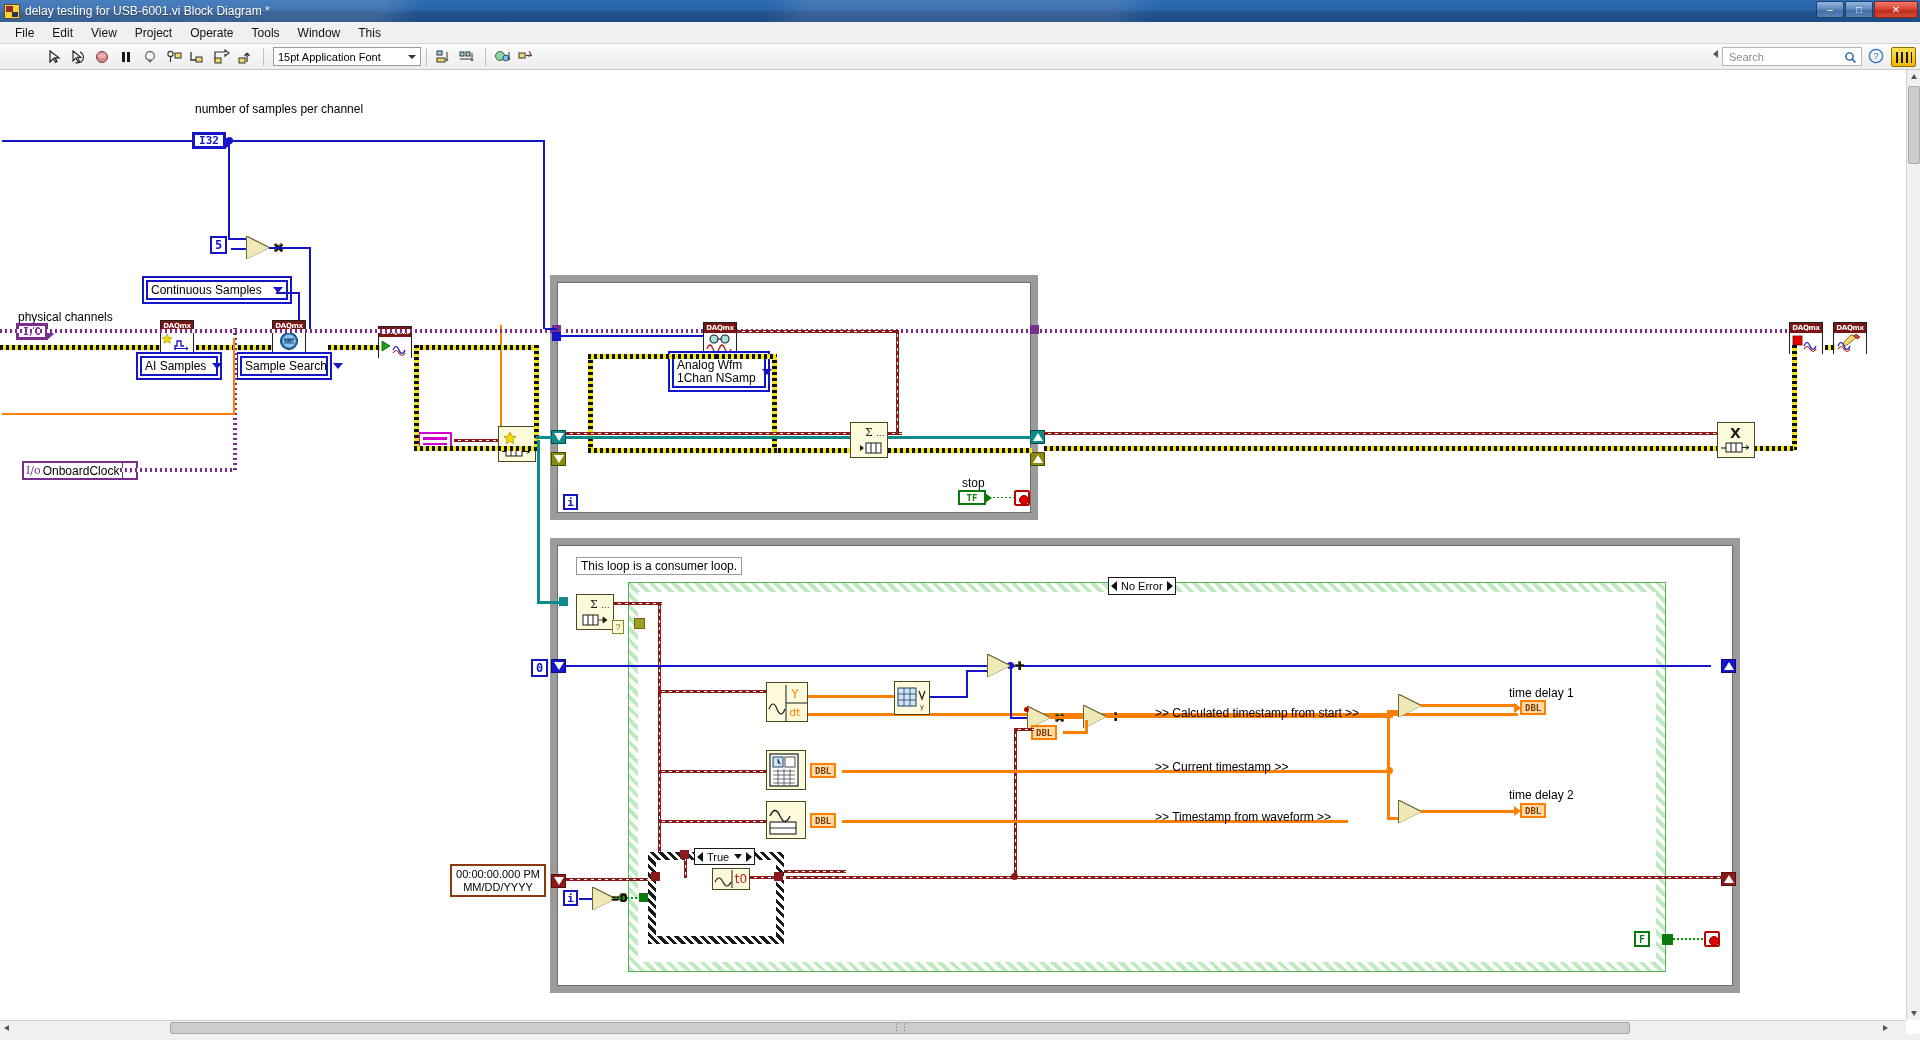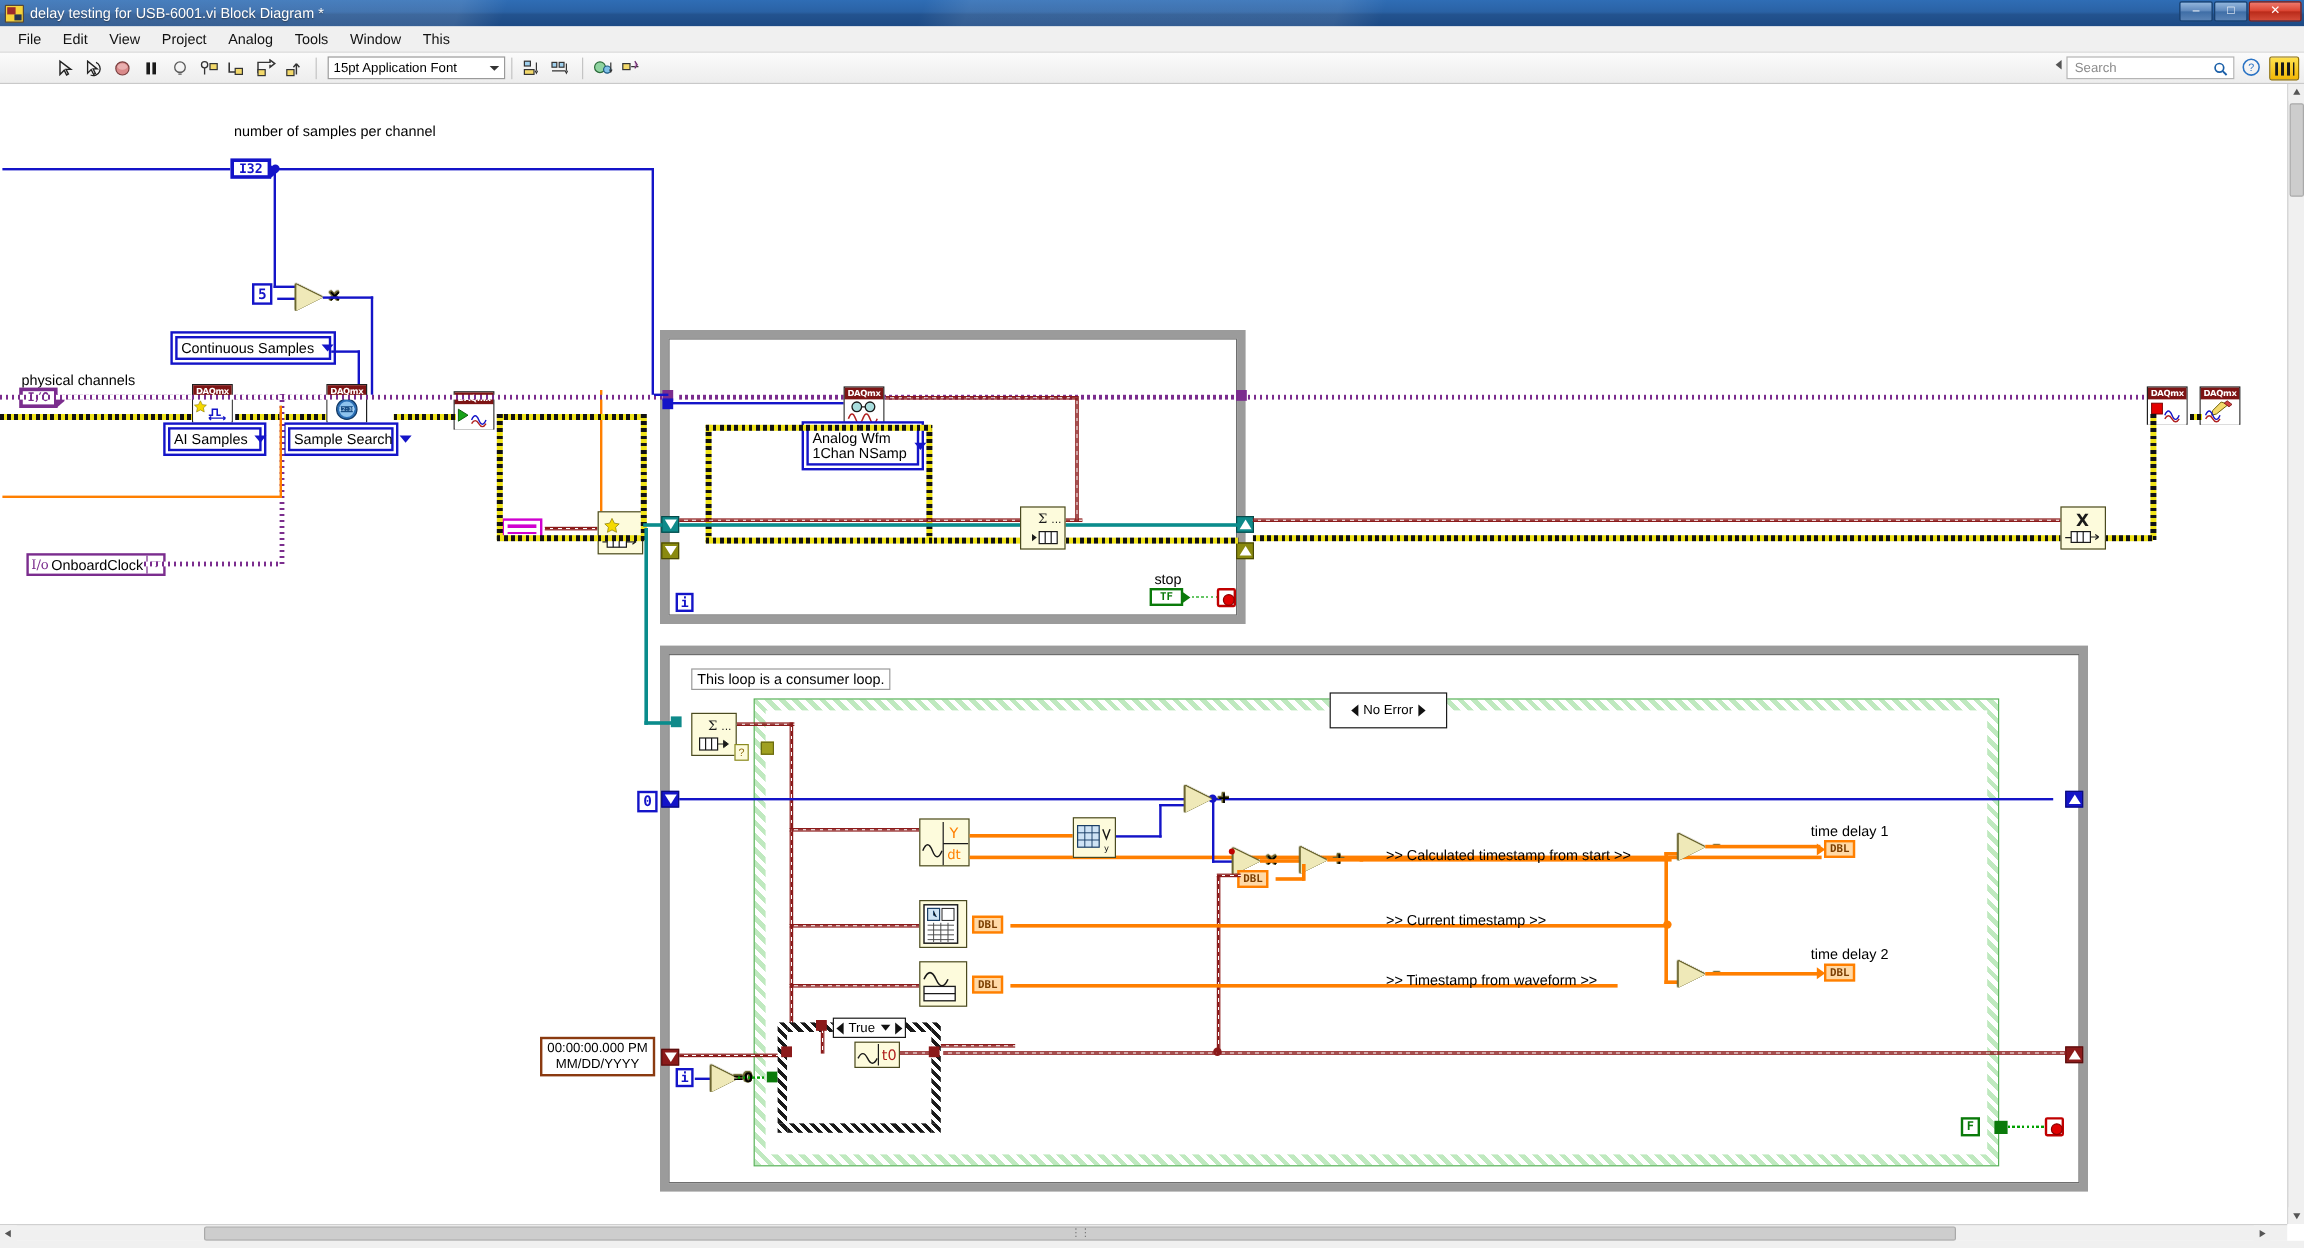--- a/index.html
+++ b/index.html
@@ -285,22 +285,22 @@
   .str-const{
     position:absolute;border:2px solid #d000d0;background:#fff;height:18px;width:34px;
   }
   .str-const:after{
     content:"";position:absolute;left:3px;top:3px;right:3px;bottom:3px;
     background:repeating-linear-gradient(180deg,#d000d0 0 3px,#fff 3px 6px);
   }
 
   
   .noerr{
-    position:absolute;height:30px;background:#fff;border:1px solid #1a1a1a;
-    display:flex;align-items:center;font-size:11px;padding:0 17px;
+    position:absolute;height:18px;background:#fff;border:1px solid #1a1a1a;
+    display:flex;align-items:center;font-size:11px;padding:0 2px;
   }
 
   
   #vscroll{position:absolute;right:0;top:70px;width:14px;height:950px;background:#f0f0f0;border-left:1px solid #d0d0d0;}
   #hscroll{position:absolute;left:0;bottom:6px;width:1906px;height:14px;background:#f0f0f0;border-top:1px solid #d0d0d0;}
   .sb-thumb{position:absolute;background:#cdcdcd;border:1px solid #a9a9a9;border-radius:2px;}
   .sb-arrow{position:absolute;width:14px;height:14px;background:#f0f0f0;display:flex;align-items:center;justify-content:center;}
   #statusbar{position:absolute;left:0;bottom:0;width:1920px;height:6px;background:#f0f0f0;}
 </style>
 </head>
@@ -315,21 +315,21 @@
     <div class="winbtn">□</div>
     <div class="winbtn close">✕</div>
   </div>
 </div>
 
 <div id="menubar">
   <div class="menu-item">File</div>
   <div class="menu-item">Edit</div>
   <div class="menu-item">View</div>
   <div class="menu-item">Project</div>
-  <div class="menu-item">Analog</div>
+  <div class="menu-item">Operate</div>
   <div class="menu-item">Tools</div>
   <div class="menu-item">Window</div>
   <div class="menu-item">This</div>
 </div>
 
 <div id="toolbar">
   <div style="width:42px"></div>
   <div class="tb-btn" title="Run">
     <svg width="16" height="16" viewBox="0 0 16 16">
         <path d="M4 2 L4 13 L7.5 9.5 L9.5 13.5 L11 12.6 L9 8.8 L13 8.8 Z" fill="none" stroke="#222" stroke-width="1.2"></path>
@@ -451,21 +451,21 @@
 
   <div class="const-num" style="left:210px; top:166px;">5</div>
   <div class="wire w-blue ab" style="left:231px; top:178px; width:16px; height:2px;"></div>
 
   <div class="tri" style="left:247px; top:167px;">
     <span class="op" style="left:3px;top:-8px">×</span>
   </div>
   <div class="wire w-blue ab" style="left:269px; top:177px; width:42px; height:2px;"></div>
   <div class="wire w-blue ab" style="left:309px; top:177px; width:2px; height:82px;"></div>
 
-  <div class="ring" style="left:146px; top:210px; width:130px;">
+  <div class="ring" style="left:146px; top:210px; width:142px;">
     <span class="txt">Continuous Samples</span>
     <span class="ar"></span>
   </div>
   <div class="wire w-blue ab" style="left:276px; top:222px; width:24px; height:2px;"></div>
   <div class="wire w-blue ab" style="left:298px; top:222px; width:2px; height:38px;"></div>
 
   <div class="lbl" style="left:18px; top:240px;">physical channels</div>
   <div class="term term-io" style="left:16px; top:253px; width:32px;">I/O</div>
   <div class="wire w-io-h ab" style="left:52px; top:259px; width:110px;"></div>
 

